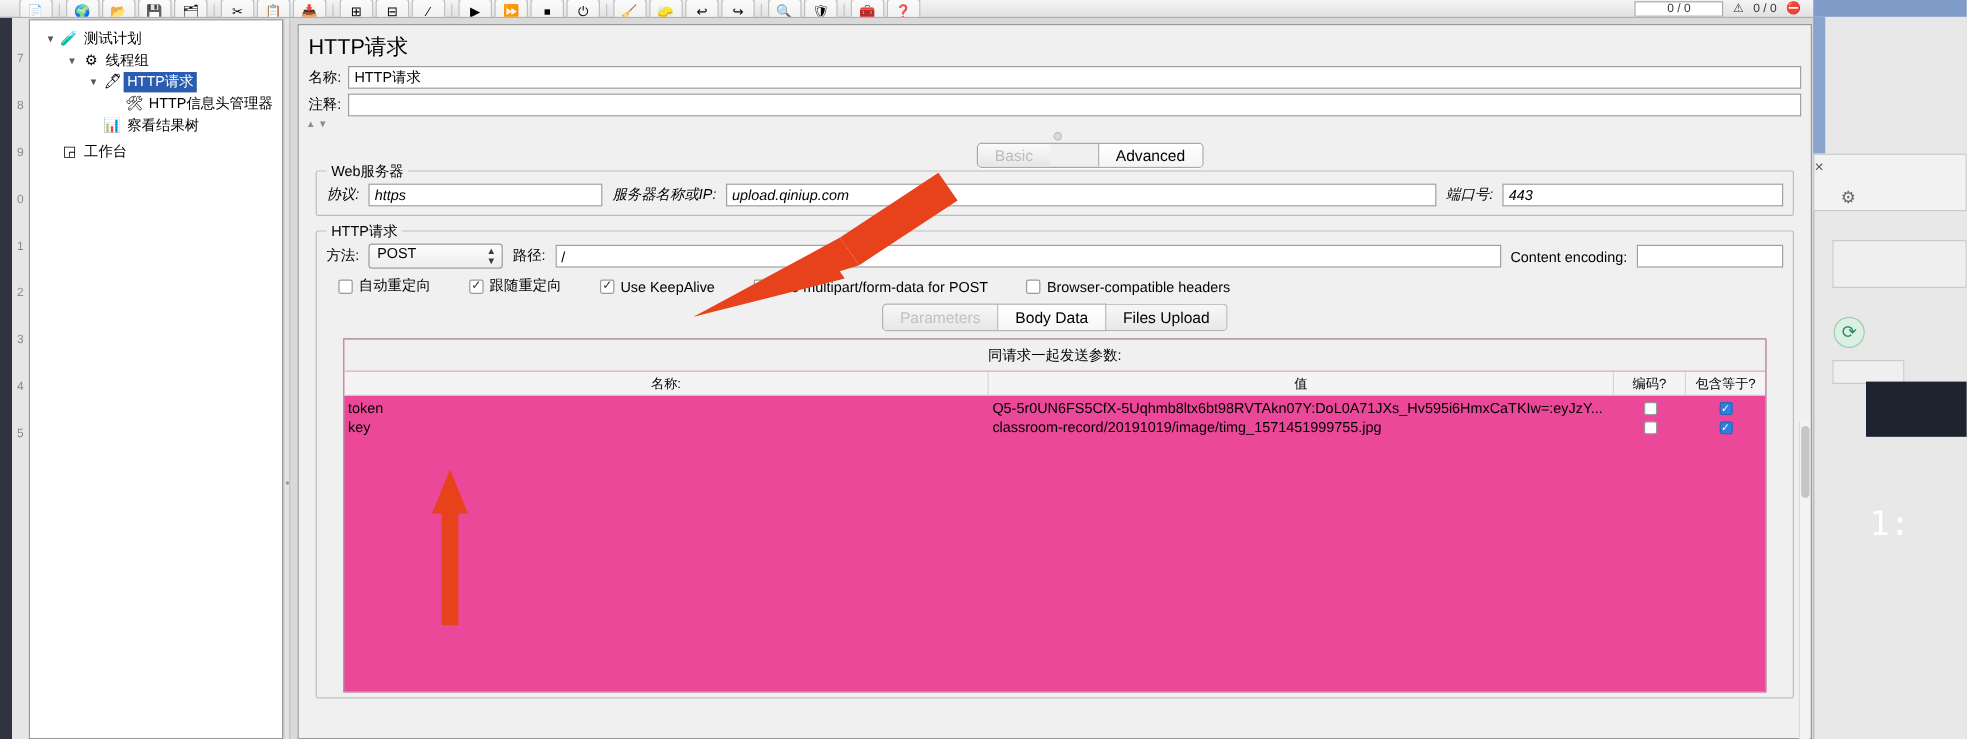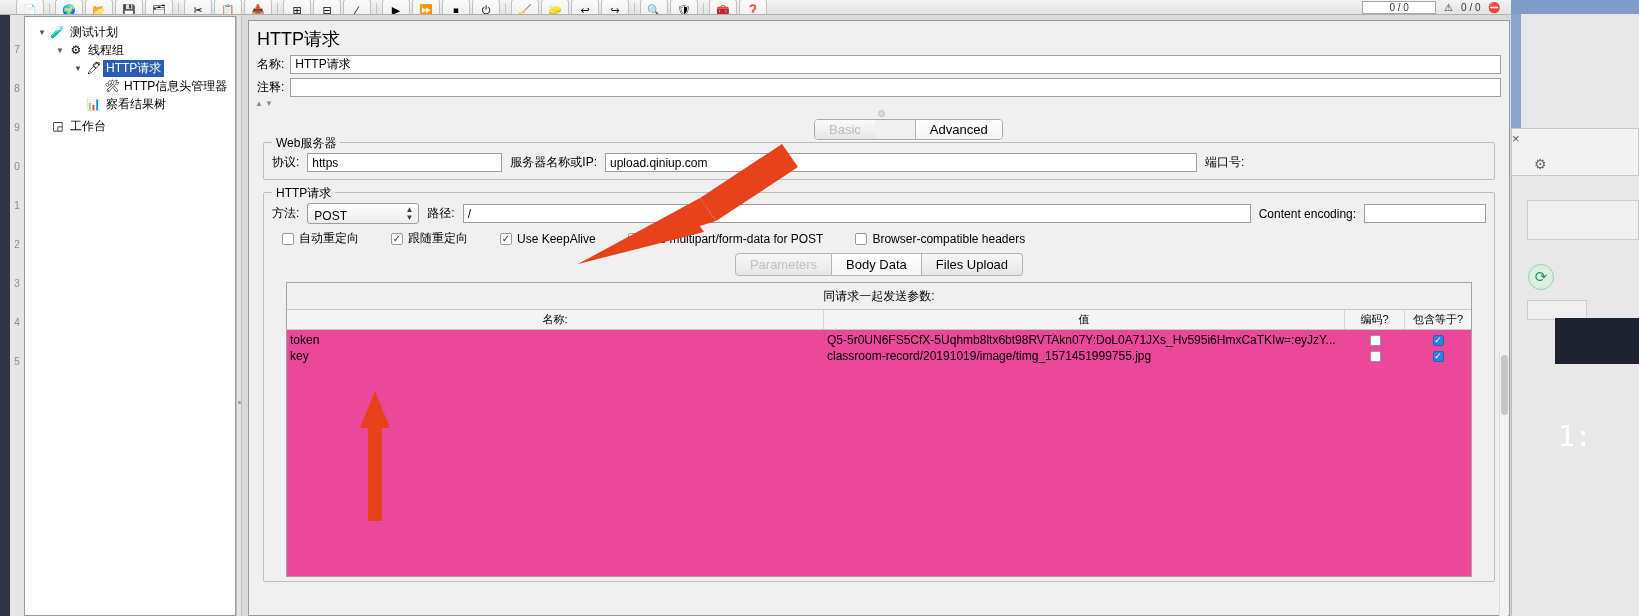--- a/index.html
+++ b/index.html
@@ -127,21 +127,21 @@
   .chk { display:flex; align-items:center; gap:5px; margin-right:22px; font-size:12px; white-space:nowrap; }
   .box {
     width:12px; height:12px; border:1px solid #9a9a9a; background:#fff; border-radius:2px;
     display:flex; align-items:center; justify-content:center; font-size:10px; color:#333; line-height:1;
   }
 
   
   .select {
     position:relative; width:112px; height:21px; background:linear-gradient(#fdfdfd,#ededed);
     border:1px solid #9e9e9e; border-radius:3px; font-size:12px;
-    display:flex; align-items:flex-end; padding:0 20px 0 6px;
+    display:flex; align-items:flex-start; padding:0 20px 0 6px;
   }
   .select .arrows {
     position:absolute; right:5px; top:2px; font-size:8px; line-height:8px; color:#3a3a3a;
     display:flex; flex-direction:column;
   }
 
   
   .inner-tabs { display:flex; justify-content:center; margin-top:4px; }
   .itab {
     padding:3px 14px; font-size:13px; border:1px solid #b4b4b4;
@@ -314,26 +314,27 @@
     <div class="tabbar-top">
       <div class="tabbar-dot"></div>
       <div class="segbar">
         <div class="seg dim">Basic</div>
         <div class="seg active">Advanced</div>
       </div>
     </div>
 
     <div class="group">
       <div class="gtitle">Web服务器</div>
-      <div style="display:flex; align-items:center; gap:8px;">
+      <div style="display:flex; align-items:center; gap:8px;font-style:italic;">
         <span>协议:</span>
         <span class="tfield" style="flex:0 0 195px">https</span>
         <span>服务器名称或IP:</span>
         <span class="tfield" style="flex:0 0 592px">upload.qiniup.com</span>
         <span>端口号:</span>
+        <span class="tfield" style="flex:1 1 auto">443</span>
       </div>
     </div>
 
     <div class="group" style="margin-top:12px; padding-bottom:4px;">
       <div class="gtitle">HTTP请求</div>
 
       <div style="display:flex; align-items:center; gap:8px;">
         <span>方法:</span>
         <span class="select">
           <span>POST</span>

